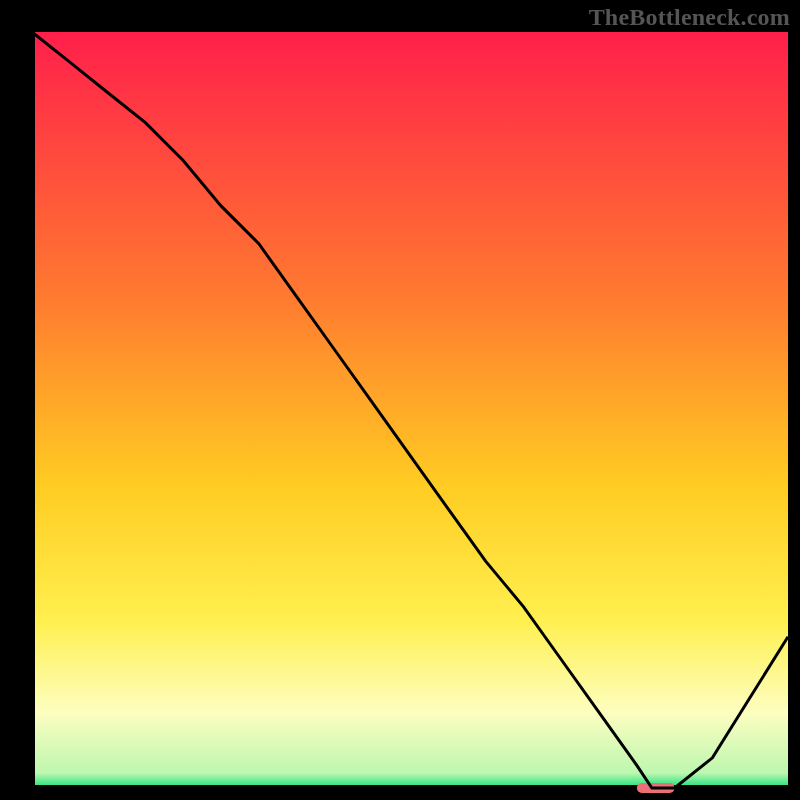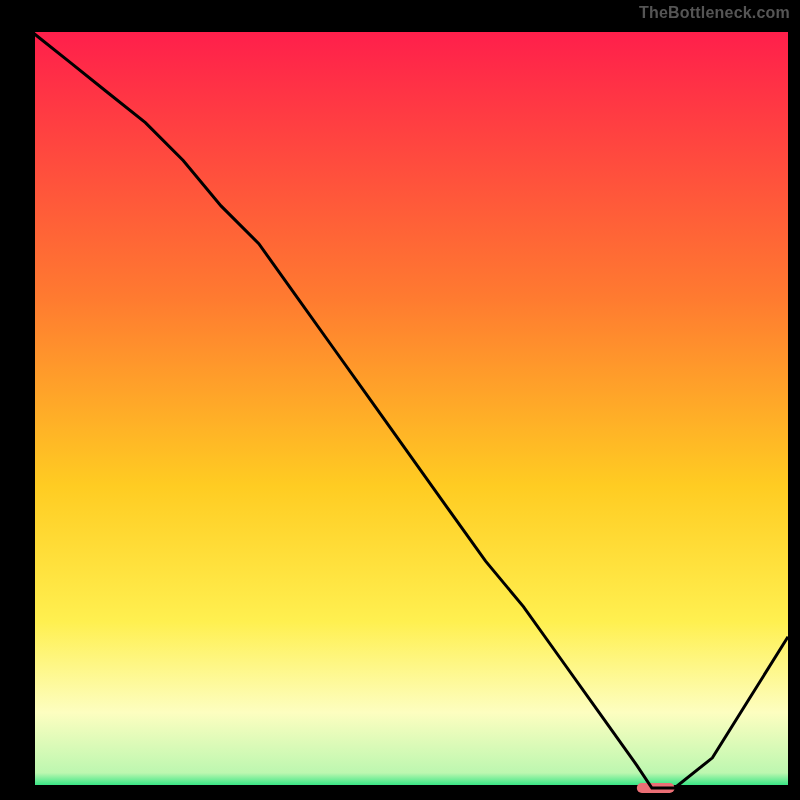--- a/index.html
+++ b/index.html
@@ -15,24 +15,25 @@
     width: 800px;
     height: 800px;
   }
   svg {
     display: block;
   }
   #watermark {
     position: absolute;
     top: 4px;
     right: 10px;
-    font-size: 16px;
+    font-size: 24px;
     font-weight: 600;
     color: #555;
     letter-spacing: 0.2px;
+    font-family: Liberation Serif, serif;
   }
 </style>
 </head>
 <body>
 
 <div id="stage">
 
   <svg id="chart-svg" width="800" height="800" viewBox="0 0 800 800">
     <defs>
       <linearGradient id="bg-grad" x1="0" y1="0" x2="0" y2="1">

